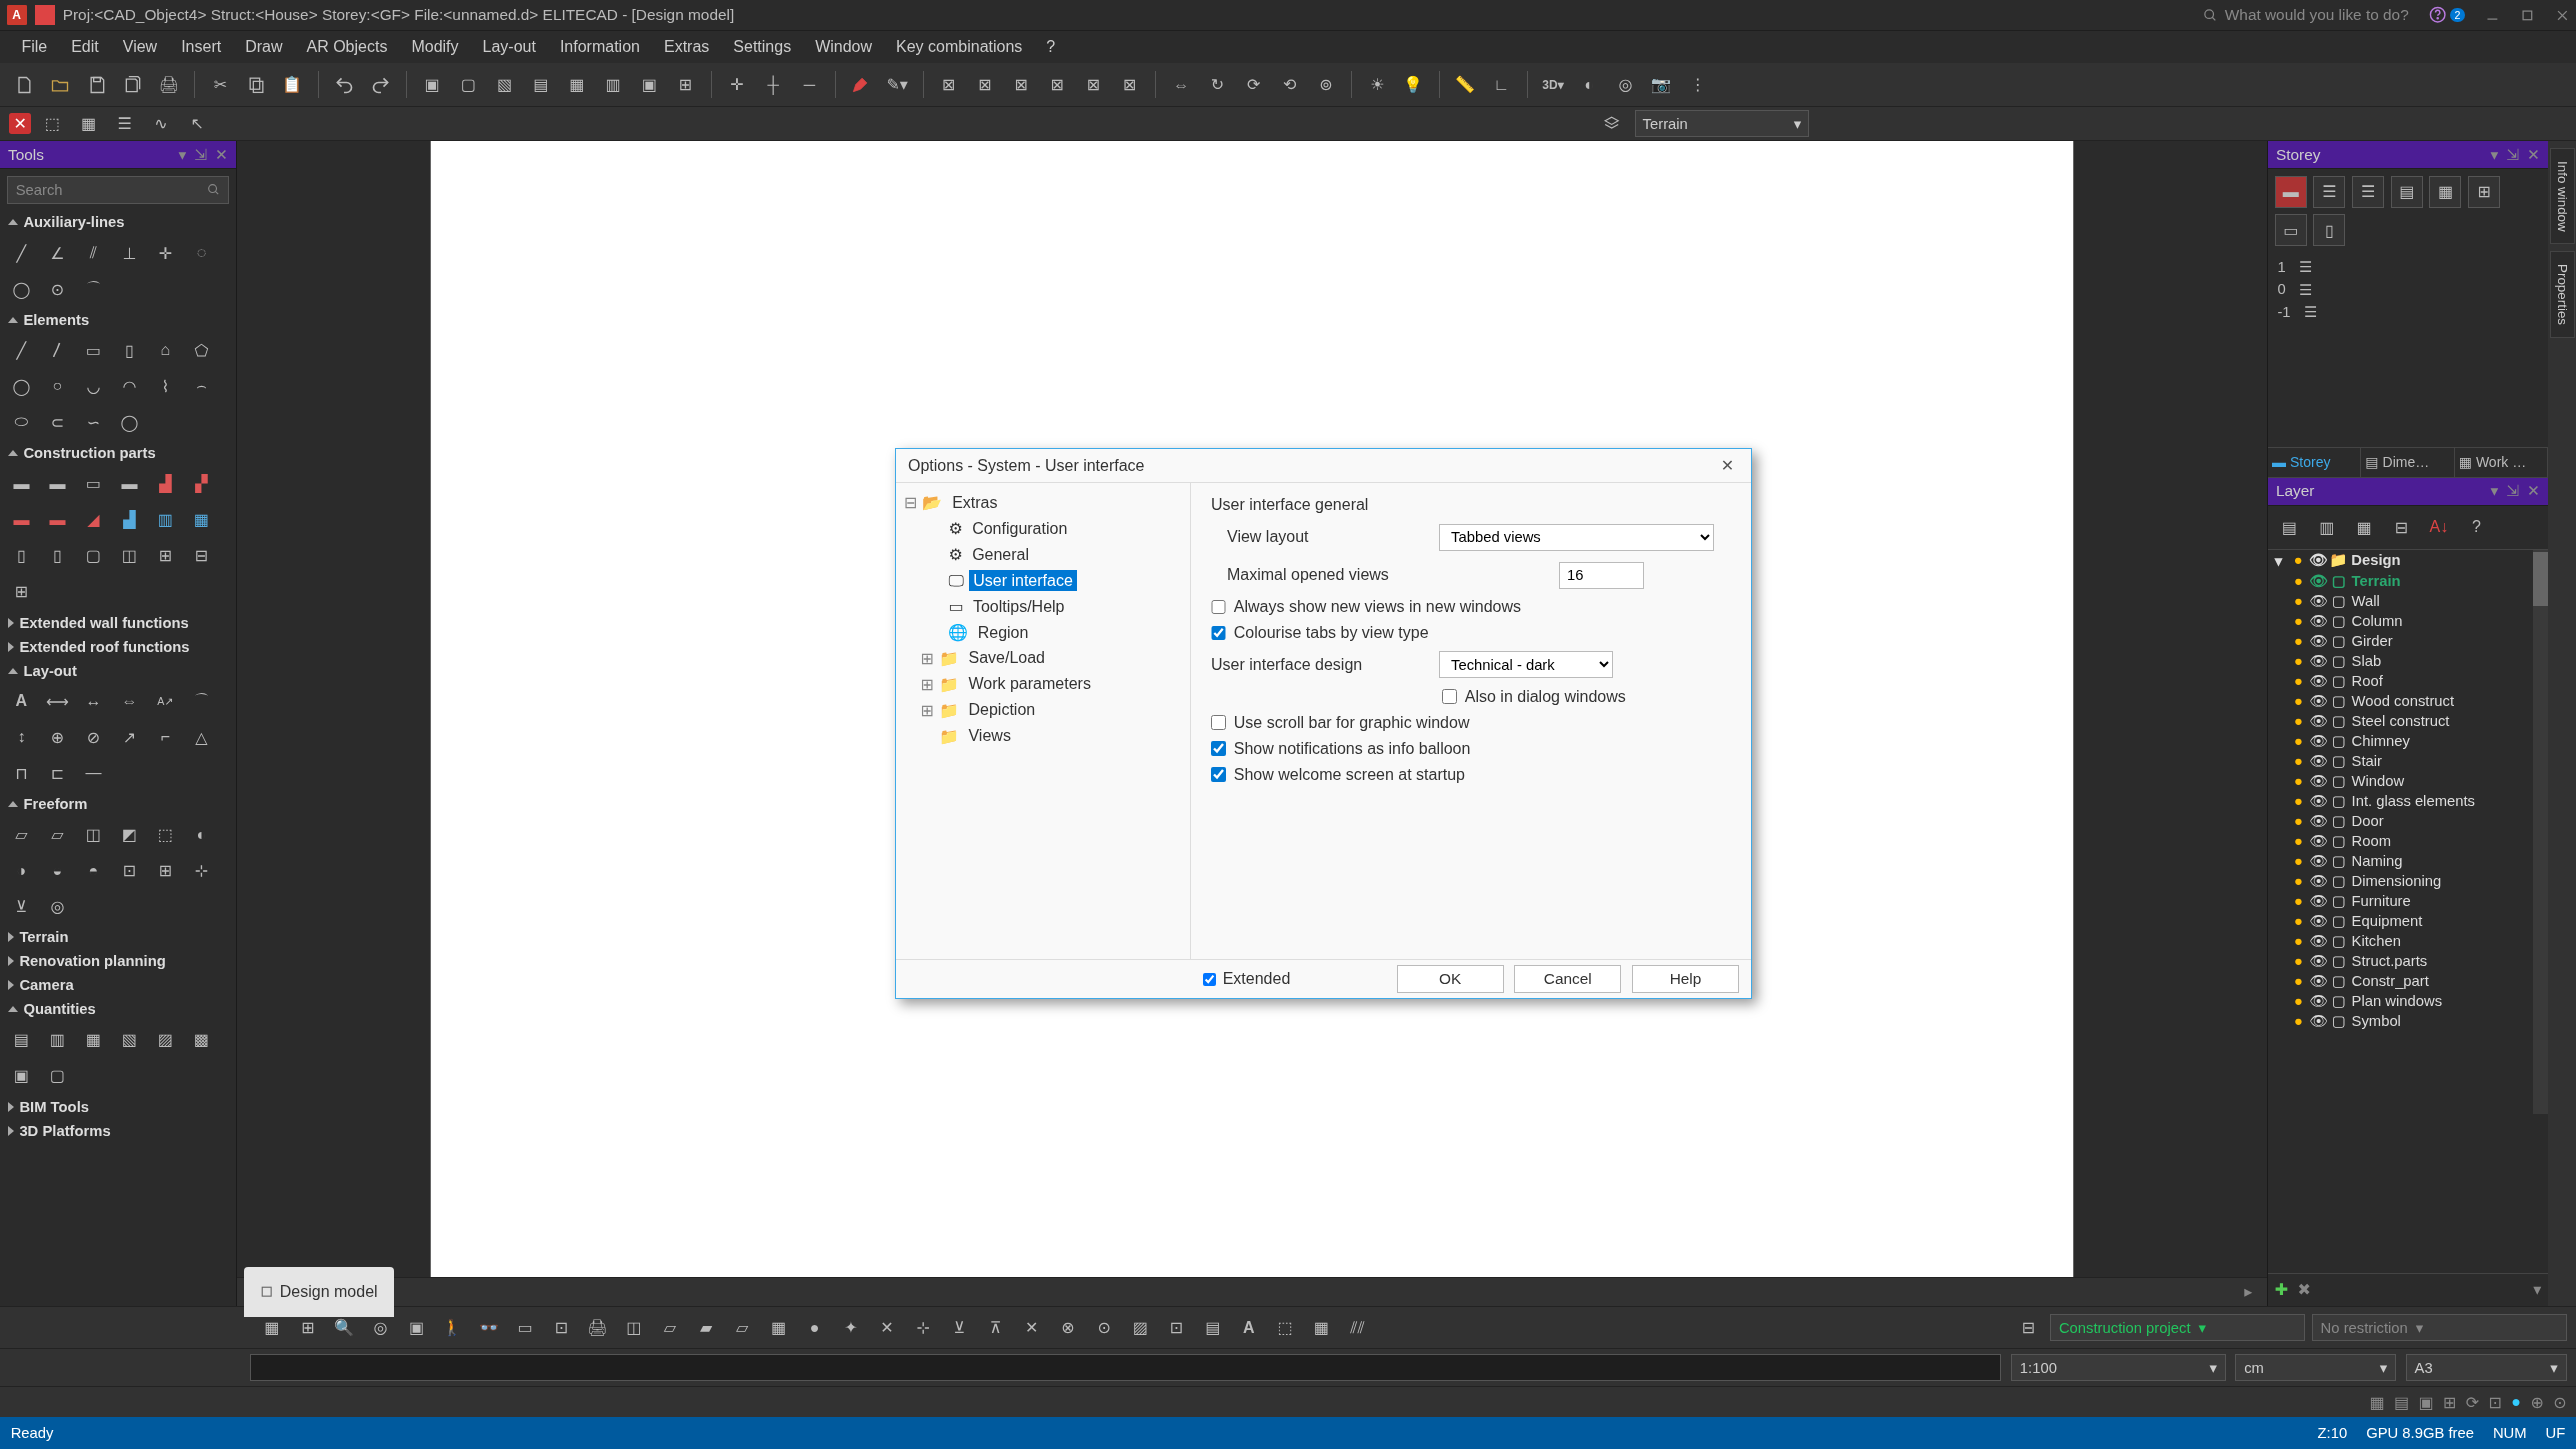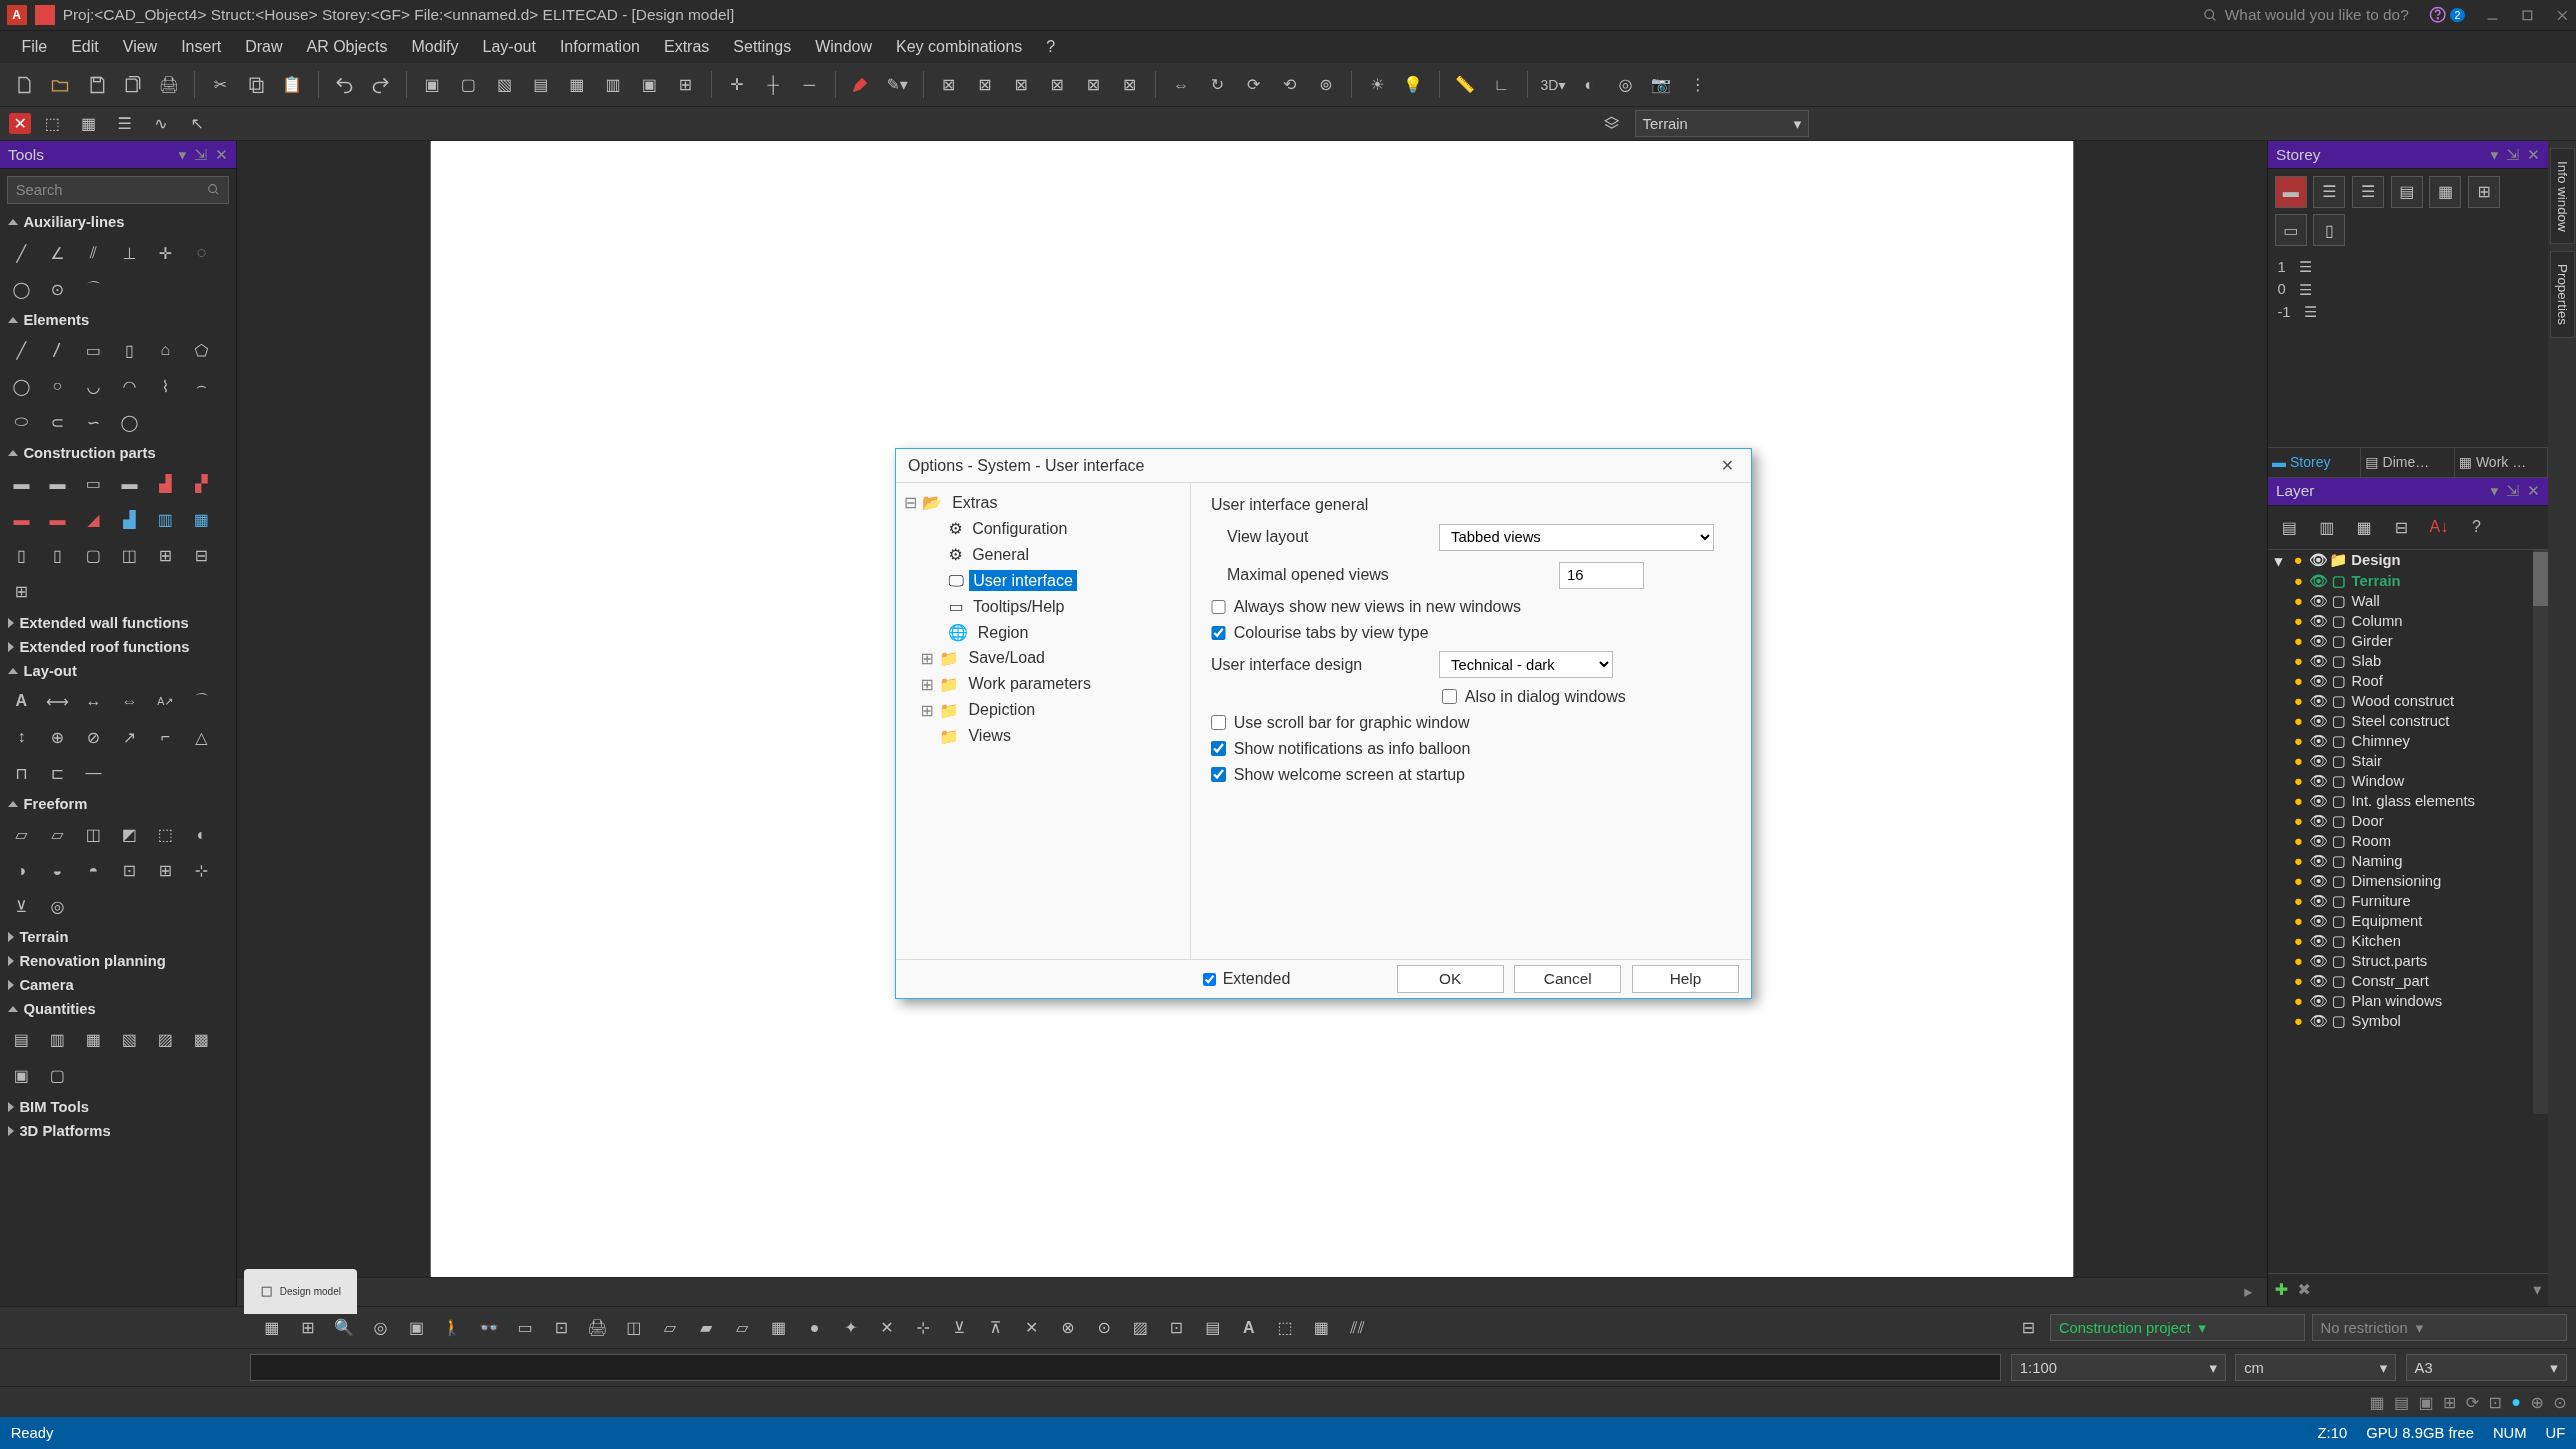--- a/index.html
+++ b/index.html
@@ -45,21 +45,21 @@
 .section-hd{padding:4px 8px;color:#ddd;font-size:14.8px;font-weight:600;display:flex;align-items:center;gap:5.4px;cursor:pointer}
 .section-hd::before{content:"";display:inline-block;width:0;height:0;border-left:5.4px solid transparent;border-right:5.4px solid transparent;border-bottom:6.7px solid #aaa}
 .section-hd.collapsed::before{border-bottom:none;border-top:none;border-left:6.7px solid #aaa;border-right:none;border-top:5.4px solid transparent;border-bottom:5.4px solid transparent}
 .section-body{padding:2.7px 5.4px;display:flex;flex-wrap:wrap;gap:4px}
 .tool-ic{width:32px;height:32px;display:flex;align-items:center;justify-content:center;color:#bbb}
 
 
 .canvas-wrap{flex:1;position:relative;background:#2b2b2b;display:flex;flex-direction:column}
 .canvas{flex:1;background:#fff;margin:0 auto;width:1644px;border-left:0.7px solid #666;border-right:0.7px solid #666}
 .tabbar{height:29.5px;background:#323232;display:flex;align-items:center;padding:0 6.7px;border-top:0.7px solid #222}
-.tab{background:#e5e5e5;color:#333;padding:16px 16px;font-size:10px;display:flex;align-items:center;gap:6.7px;border-radius:4px 4px 0 0}
+.tab{background:#e5e5e5;color:#333;padding:16px 16px;font-size:16px;display:flex;align-items:center;gap:6.7px;border-radius:4px 4px 0 0}
 .tab svg{color:#666}
 .tabbar .arrow{margin-left:auto;color:#888;padding:0 8px}
 
 
 .right{width:309px;background:#2b2b2b;display:flex;border-left:0.7px solid #1a1a1a}
 .right-main{flex:1;display:flex;flex-direction:column}
 .right-side-tabs{width:28px;background:#323232;display:flex;flex-direction:column;align-items:center;padding-top:6.7px;gap:6.7px}
 .side-tab{writing-mode:vertical-rl;padding:12px 4px;color:#ccc;font-size:13.4px;background:#2b2b2b;border:0.7px solid #444}
 
 
@@ -257,21 +257,21 @@
   <div class="tb-btn">⟳</div>
   <div class="tb-btn">⟲</div>
   <div class="tb-btn">⊚</div>
   <div class="tb-sep"></div>
   <div class="tb-btn">☀</div>
   <div class="tb-btn">💡</div>
   <div class="tb-sep"></div>
   <div class="tb-btn">📏</div>
   <div class="tb-btn">∟</div>
   <div class="tb-sep"></div>
-  <div class="tb-btn" style="font-size:14px;font-weight:normal">3D▾</div>
+  <div class="tb-btn" style="font-size:12px;font-weight:bold">3D▾</div>
   <div class="tb-btn">◐</div>
   <div class="tb-btn">◎</div>
   <div class="tb-btn">📷</div>
   <div class="tb-btn">⋮</div>
 </div>
 
 <div class="tb2">
   <div class="tb-btn" style="background:#c33;color:#fff;border-radius:2.7px;width:21.5px;height:21.5px">✕</div>
   <div class="tb-btn">⬚</div>
   <div class="tb-btn">▦</div>

